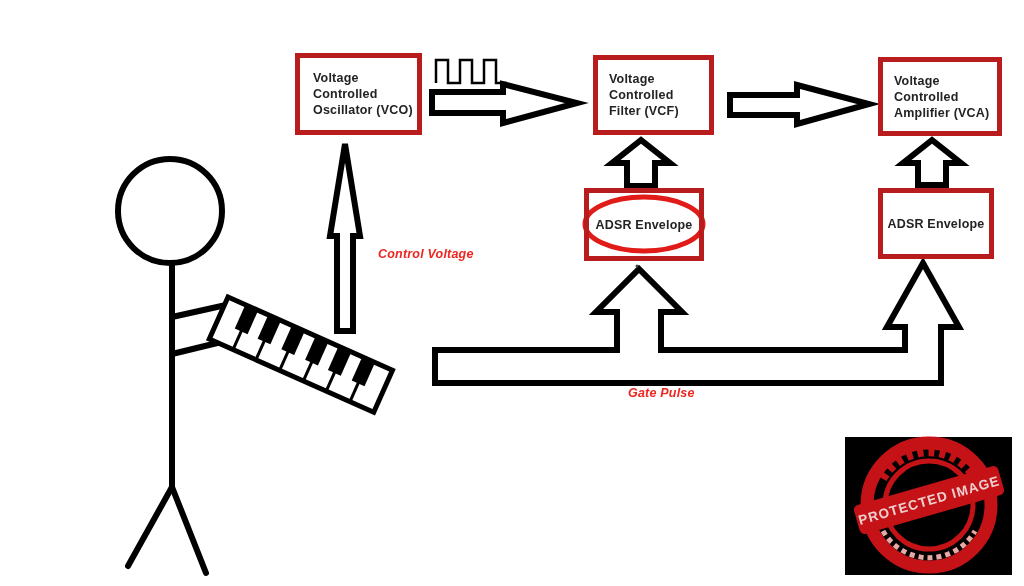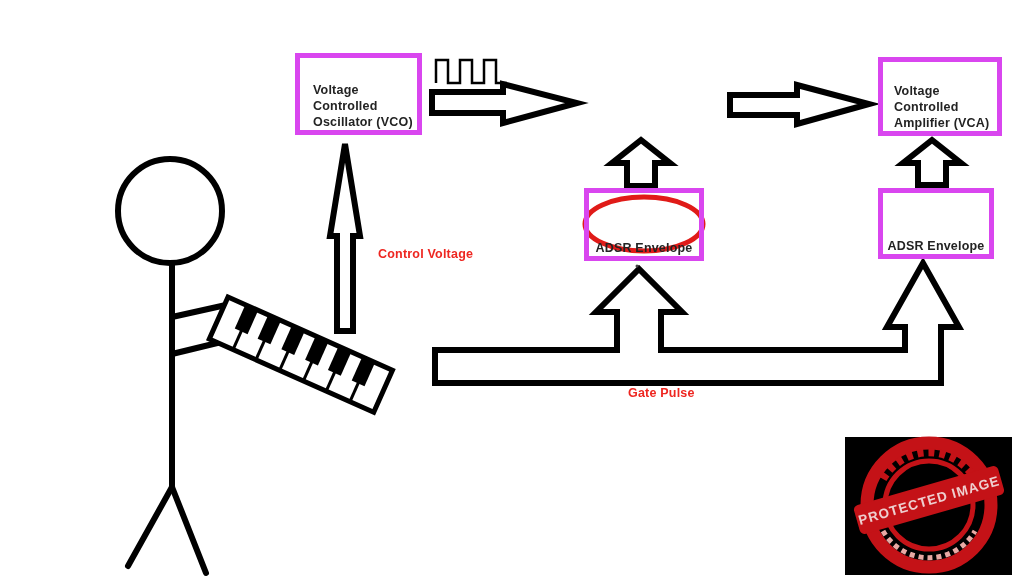--- a/index.html
+++ b/index.html
@@ -4,35 +4,36 @@
 <style>
   html,body { margin:0; padding:0; background:#fff; }
   #canvas {
     position:relative; width:1024px; height:586px;
     background:#ffffff; overflow:hidden;
     font-family:"Liberation Sans", sans-serif;
   }
   #linework { position:absolute; left:0; top:0; width:1024px; height:586px; }
   .box {
     position:absolute; box-sizing:border-box;
-    border:5px solid #d946ef; background:transparent;
-    display:flex; align-items:flex-end;
+    border:5px solid #b91c1c; background:transparent;
+    display:flex; align-items:center;
     font-weight:bold; font-size:12.5px; line-height:16px;
     color:#232323; letter-spacing:0.2px;
   }
   .box.centered { justify-content:center; text-align:center; }
   #box-vco  { left:295px; top:53px;  width:127px; height:82px; padding-left:13px; padding-right:3px; }
   #box-vcf  { left:593px; top:55px;  width:121px; height:80px; padding-left:11px; padding-right:2px; }
   #box-vca  { left:878px; top:57px;  width:124px; height:79px; padding-left:11px; padding-right:2px; }
   #box-adsr1{ left:584px; top:188px; width:120px; height:73px; }
   #box-adsr2{ left:878px; top:188px; width:116px; height:71px; }
   .red-label {
     position:absolute; color:#ee2620;
     font-weight:bold; font-size:12.5px; line-height:14px; letter-spacing:0.2px;
     white-space:nowrap;
+    font-style:italic;
   }
   #label-cv { left:378px; top:247px; }
   #label-gp { left:628px; top:386px; }
   .stamp-banner-text {
     font-family:"Liberation Sans", sans-serif;
     font-weight:bold; font-size:13.5px; letter-spacing:1px;
   }
 </style>
 </head>
 <body>
@@ -98,20 +99,23 @@
         <rect x="854" y="485" width="150" height="30" rx="5" fill="#c41217"></rect>
         <text class="stamp-banner-text" x="929" y="505" text-anchor="middle" fill="#eecfcf">PROTECTED IMAGE</text>
       </g>
     </g>
   </svg>
 
   <div class="box" id="box-vco">
     <span>Voltage Controlled Oscillator (VCO)</span>
   </div>
 
+  <div class="box" id="box-vcf">
+    <span>Voltage Controlled Filter (VCF)</span>
+  </div>
 
   <div class="box" id="box-vca">
     <span>Voltage Controlled Amplifier (VCA)</span>
   </div>
 
   <div class="box centered" id="box-adsr1">
     <span>ADSR Envelope</span>
   </div>
 
   <div class="box centered" id="box-adsr2">

